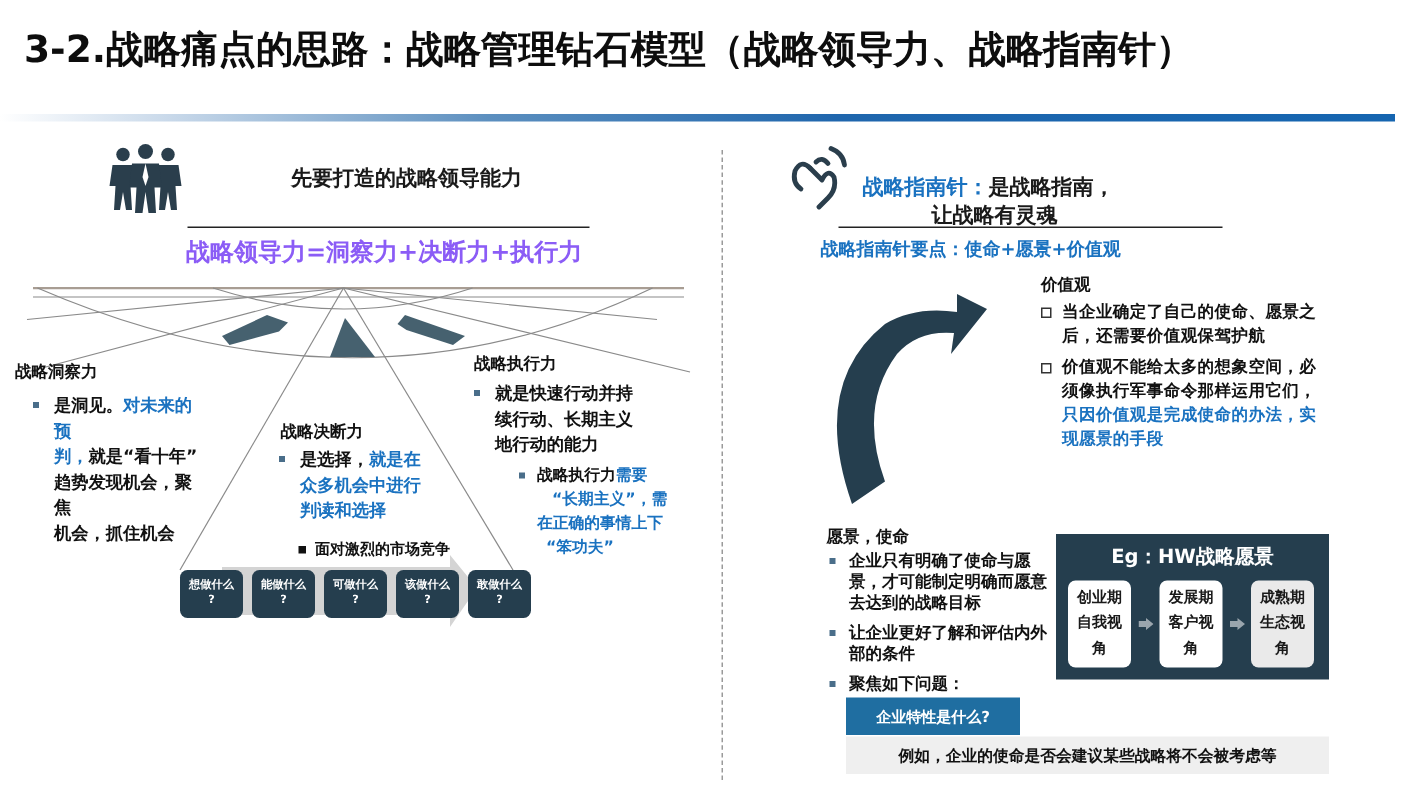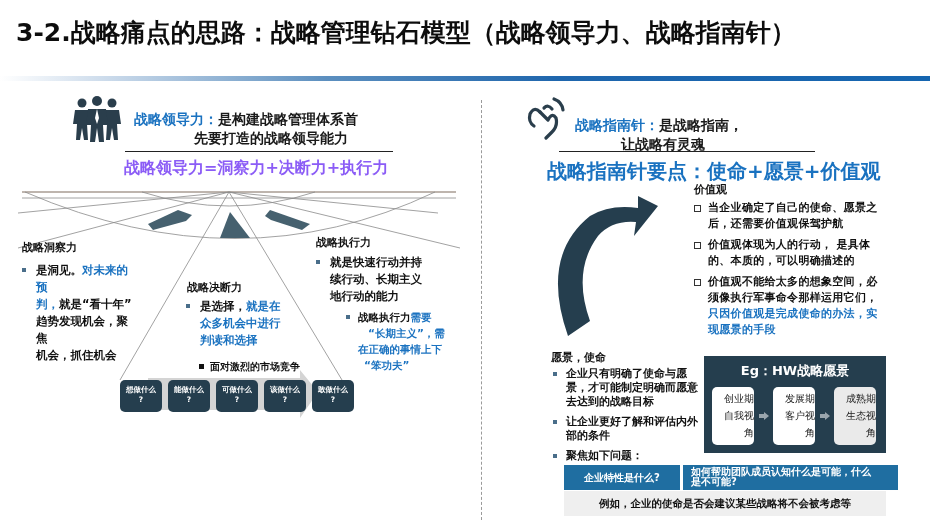--- a/index.html
+++ b/index.html
@@ -30,38 +30,38 @@
   .bullet-text .dot { position: absolute; left: -14px; top: 6px; width: 4px; height: 4px; background: #4a6e8a; }
 
   .steps { position: absolute; left: 120px; top: 380px; display: flex; gap: 6px; justify-content: center; }
   .step { width: 42px; height: 32px; background: #253e4e; border-radius: 5px; color: #fff; font-size: 7.5px; font-weight: bold; text-align: center; line-height: 10px; padding-top: 5px; }
 
   
   .comp-icon { position: absolute; left: 526px; top: 96px; width: 40px; height: 44px; }
   .comp-heading { position: absolute; left: 575px; top: 116px; font-size: 14px; font-weight: bold; line-height: 19px; white-space: nowrap; }
   .comp-heading .l2 { display: block; padding-left: 46px; }
   .comp-rule { position: absolute; left: 559px; top: 151px; width: 256px; height: 1px; background: #222; }
-  .comp-formula { position: absolute; left: 547px; top: 158px; font-size: 20px; font-weight: bold; color: #1a72c0; white-space: nowrap; }
+  .comp-formula { position: absolute; left: 547px; top: 158px; font-size: 12px; font-weight: bold; color: #1a72c0; white-space: nowrap; }
 
   .curve-arrow { position: absolute; left: 550px; top: 186px; width: 120px; height: 160px; }
 
   .values-title { position: absolute; left: 694px; top: 182px; font-size: 11px; font-weight: bold; }
   .values-list { position: absolute; left: 708px; top: 200px; width: 180px; }
   .values-list .item { position: relative; font-size: 11px; font-weight: bold; line-height: 16px; margin-bottom: 5px; color: #111; letter-spacing: 0.3px; }
   .values-list .item .sq { position: absolute; left: -14px; top: 5px; width: 7px; height: 7px; border: 1px solid #333; }
 
   .mv-title { position: absolute; left: 551px; top: 350px; font-size: 11px; font-weight: bold; }
   .mv-list { position: absolute; left: 566px; top: 367px; width: 140px; }
   .mv-list .item { position: relative; font-size: 11px; font-weight: bold; line-height: 14px; margin-bottom: 6px; color: #111; }
   .mv-list .item .dot { position: absolute; left: -13px; top: 5px; width: 4px; height: 4px; background: #4a6e8a; }
 
   .eg-box { position: absolute; left: 704px; top: 356px; width: 182px; height: 97px; background: #253e4e; padding-left: 24px; }
   .eg-title { position: absolute; left: 0; top: 6px; width: 100%; text-align: center; color: #fff; font-size: 13px; font-weight: bold; }
   .eg-cards { position: absolute; left: 8px; top: 31px; display: flex; align-items: center; }
-  .eg-card { width: 42px; height: 58px; background: #fff; border-radius: 5px; font-size: 10px; font-weight: normal; color: #1a1a1a; text-align: right; line-height: 17px; padding-top: 3px; }
+  .eg-card { width: 42px; height: 58px; background: #fff; border-radius: 5px; font-size: 10px; font-weight: bold; color: #1a1a1a; text-align: center; line-height: 17px; padding-top: 3px; }
   .eg-card.last { background: #eaeaea; }
   .eg-arrow { width: 19px; display: flex; align-items: center; justify-content: center; }
   .eg-arrow svg { width: 10px; height: 8px; }
 
   .q-row { position: absolute; left: 564px; top: 465px; display: flex; }
   .q-cell1 { width: 116px; height: 25px; background: #1f6ea1; color: #fff; font-size: 10px; font-weight: bold; display: flex; align-items: center; justify-content: center; }
   .q-cell2 { margin-left: 3px; width: 215px; height: 25px; background: #1f6ea1; color: #fff; font-size: 10px; font-weight: bold; line-height: 10px; padding: 2px 0 0 8px; }
   .q-footer { position: absolute; left: 564px; top: 491px; width: 322px; height: 25px; background: #efefef; font-size: 10.5px; font-weight: bold; color: #111; display: flex; align-items: center; justify-content: center; }
 </style>
 </head>
@@ -76,21 +76,20 @@
     <circle cx="10" cy="7" r="4.5"></circle>
     <circle cx="40" cy="7" r="4.5"></circle>
     <circle cx="25" cy="5" r="5"></circle>
     <path d="M3 14 L17 14 L19 28 L15 28 L16 44 L12 44 L10 32 L8 44 L4 44 L5 28 L1 28 Z"></path>
     <path d="M33 14 L47 14 L49 28 L45 28 L46 44 L42 44 L40 32 L38 44 L34 44 L35 28 L31 28 Z"></path>
     <path d="M16 13 L34 13 L36 29 L31 29 L32 46 L27 46 L25 32 L23 46 L18 46 L19 29 L14 29 Z"></path>
   </g>
   <path d="M25 13 L23 22 L25 28 L27 22 Z" fill="#fff"></path>
 </svg>
 <div class="lead-heading">
-  <span class="l1"><span class="blue">战略领导力：</span><span class="dark">是构建战略管理体系首</span></span>
   <span class="l2 dark">先要打造的战略领导能力</span>
 </div>
 <div class="lead-rule"></div>
 <div class="lead-formula">战略领导力=洞察力+决断力+执行力</div>
 
 <svg class="fan" viewBox="0 0 480 260">
   <g stroke="#8a8a8a" stroke-width="0.8" fill="none">
     <line x1="22" y1="12" x2="456" y2="12" stroke="#a89d93" stroke-width="1.5"></line>
     <line x1="22" y1="18" x2="456" y2="18"></line>
     <path d="M25 12 Q240 105 435 12"></path>
@@ -105,21 +104,21 @@
   <g fill="#46616f">
     <path d="M148 44 L178 30 L192 35 L186 41 L153 50 Z"></path>
     <path d="M220 58 L230 32 L250 58 Z"></path>
     <path d="M310 44 L270 30 L265 36 L271 40 L302 50 Z"></path>
   </g>
   <g fill="#d4d4d4">
     <path d="M148 198 L300 198 L300 190 L318 212 L300 238 L300 230 L148 230 Z"></path>
   </g>
 </svg>
 
-<div class="col-title" style="left:22px; top:240px;">战略洞察力</div>
+<div class="col-title" style="left:10px; top:240px;">战略洞察力</div>
 <div class="bullet-text" style="left:36px; top:262px; width:100px;">
   <span class="dot"></span>
   <span>是洞见。</span><span class="blue">对未来的预</span><br>
   <span class="blue">判，</span><span>就是“看十年”</span><br>
   <span>趋势发现机会，聚焦</span><br>
   <span>机会，抓住机会</span>
 </div>
 
 <div class="col-title" style="left:187px; top:280px;">战略决断力</div>
 <div class="bullet-text" style="left:200px; top:298px; width:100px;">
@@ -171,21 +170,20 @@
 <div class="comp-rule"></div>
 <div class="comp-formula">战略指南针要点：使命+愿景+价值观</div>
 
 <svg class="curve-arrow" viewBox="0 0 120 160">
   <path d="M18 150 Q-10 70 40 30 Q60 18 88 22 L88 10 L108 20 L84 50 L86 36 Q62 34 48 50 Q22 85 40 135 Z" fill="#253e4e"></path>
 </svg>
 
 <div class="values-title">价值观</div>
 <div class="values-list">
   <div class="item"><span class="sq"></span><span>当企业确定了自己的使命、愿景之后，还需要价值观保驾护航</span></div>
-  <div class="item"><span class="sq"></span><span>价值观体现为人的行动， 是具体的、本质的，可以明确描述的</span></div>
   <div class="item"><span class="sq"></span><span>价值观不能给太多的想象空间，必须像执行军事命令那样运用它们， </span><span class="blue">只因价值观是完成使命的办法，实现愿景的手段</span></div>
 </div>
 
 <div class="mv-title">愿景，使命</div>
 <div class="mv-list">
   <div class="item"><span class="dot"></span><span>企业只有明确了使命与愿景，才可能制定明确而愿意去达到的战略目标</span></div>
   <div class="item"><span class="dot"></span><span>让企业更好了解和评估内外部的条件</span></div>
   <div class="item"><span class="dot"></span><span>聚焦如下问题：</span></div>
 </div>
 
@@ -203,15 +201,14 @@
         <svg viewBox="0 0 10 8">
           <path d="M0 2 L5 2 L5 0 L10 4 L5 8 L5 6 L0 6 Z" fill="#9aa5ad"></path>
         </svg>
       </div>
     <div class="eg-card last"><span>成熟期</span><br><span>生态视</span><br><span>角</span></div>
   </div>
 </div>
 
 <div class="q-row">
   <div class="q-cell1">企业特性是什么?</div>
-  <div class="q-cell2"><span>如何帮助团队成员认知什么是可能，什么</span><br><span>是不可能?</span></div>
 </div>
 <div class="q-footer">例如，企业的使命是否会建议某些战略将不会被考虑等</div>
 
 </body></html>

